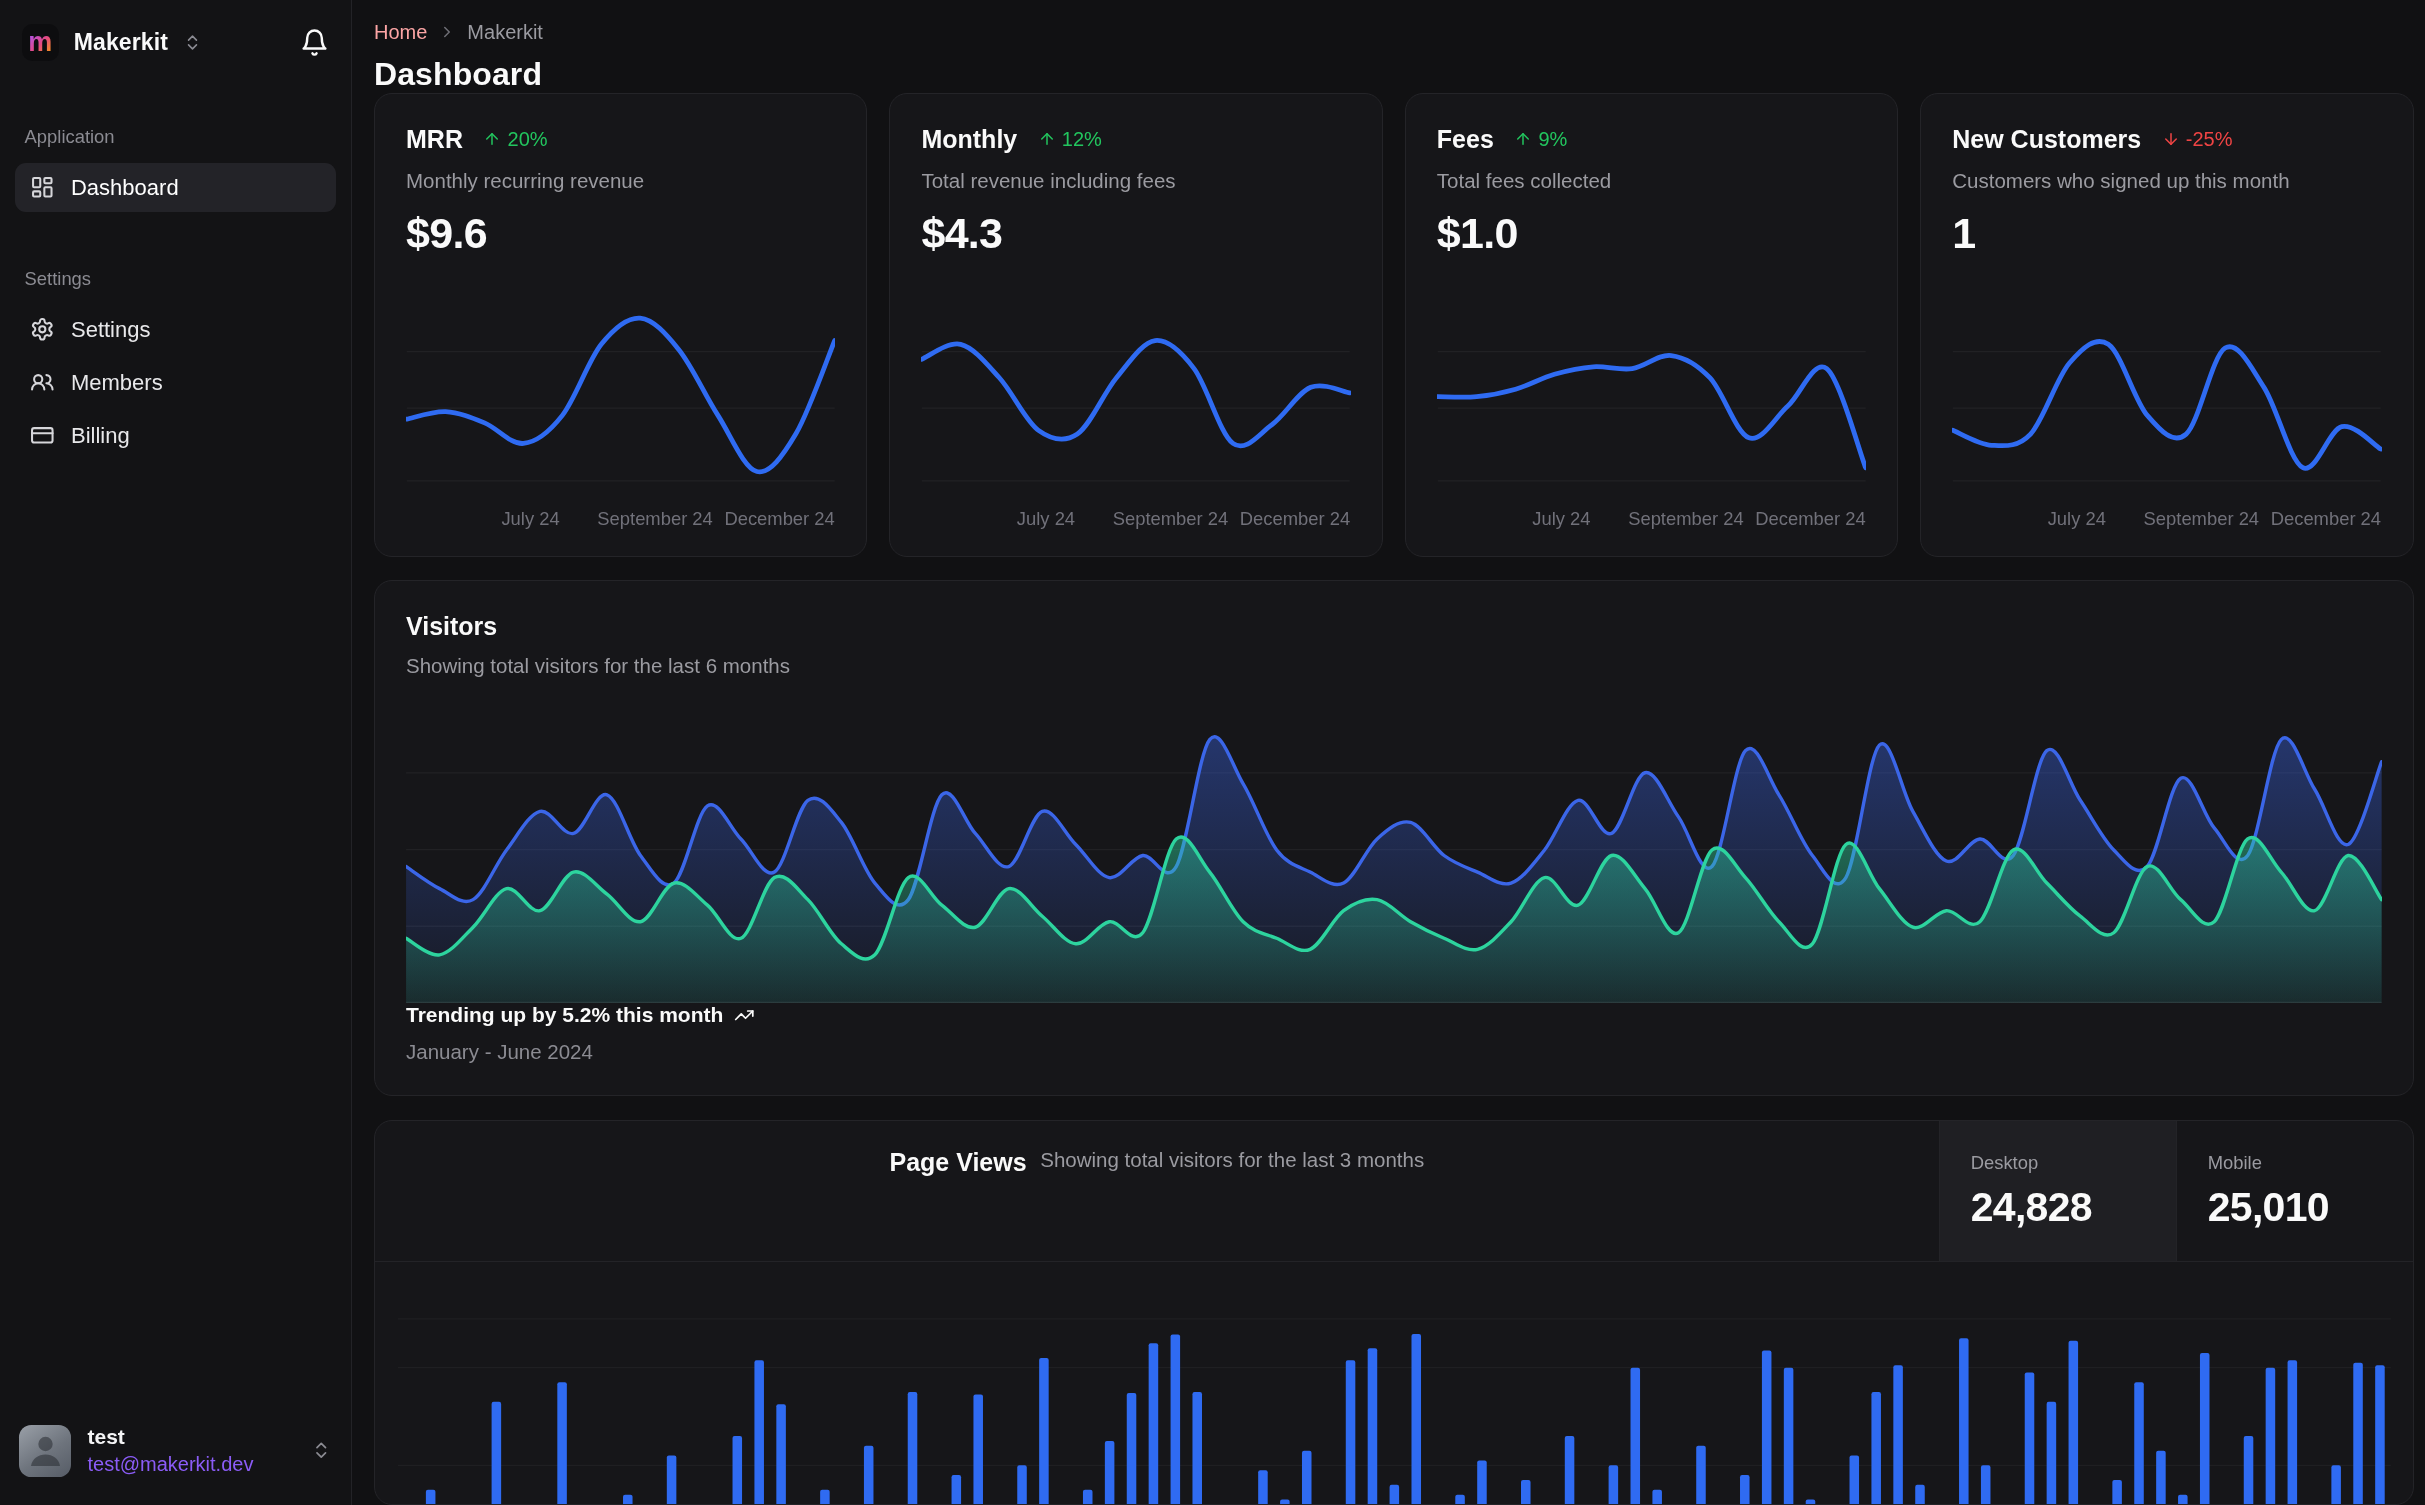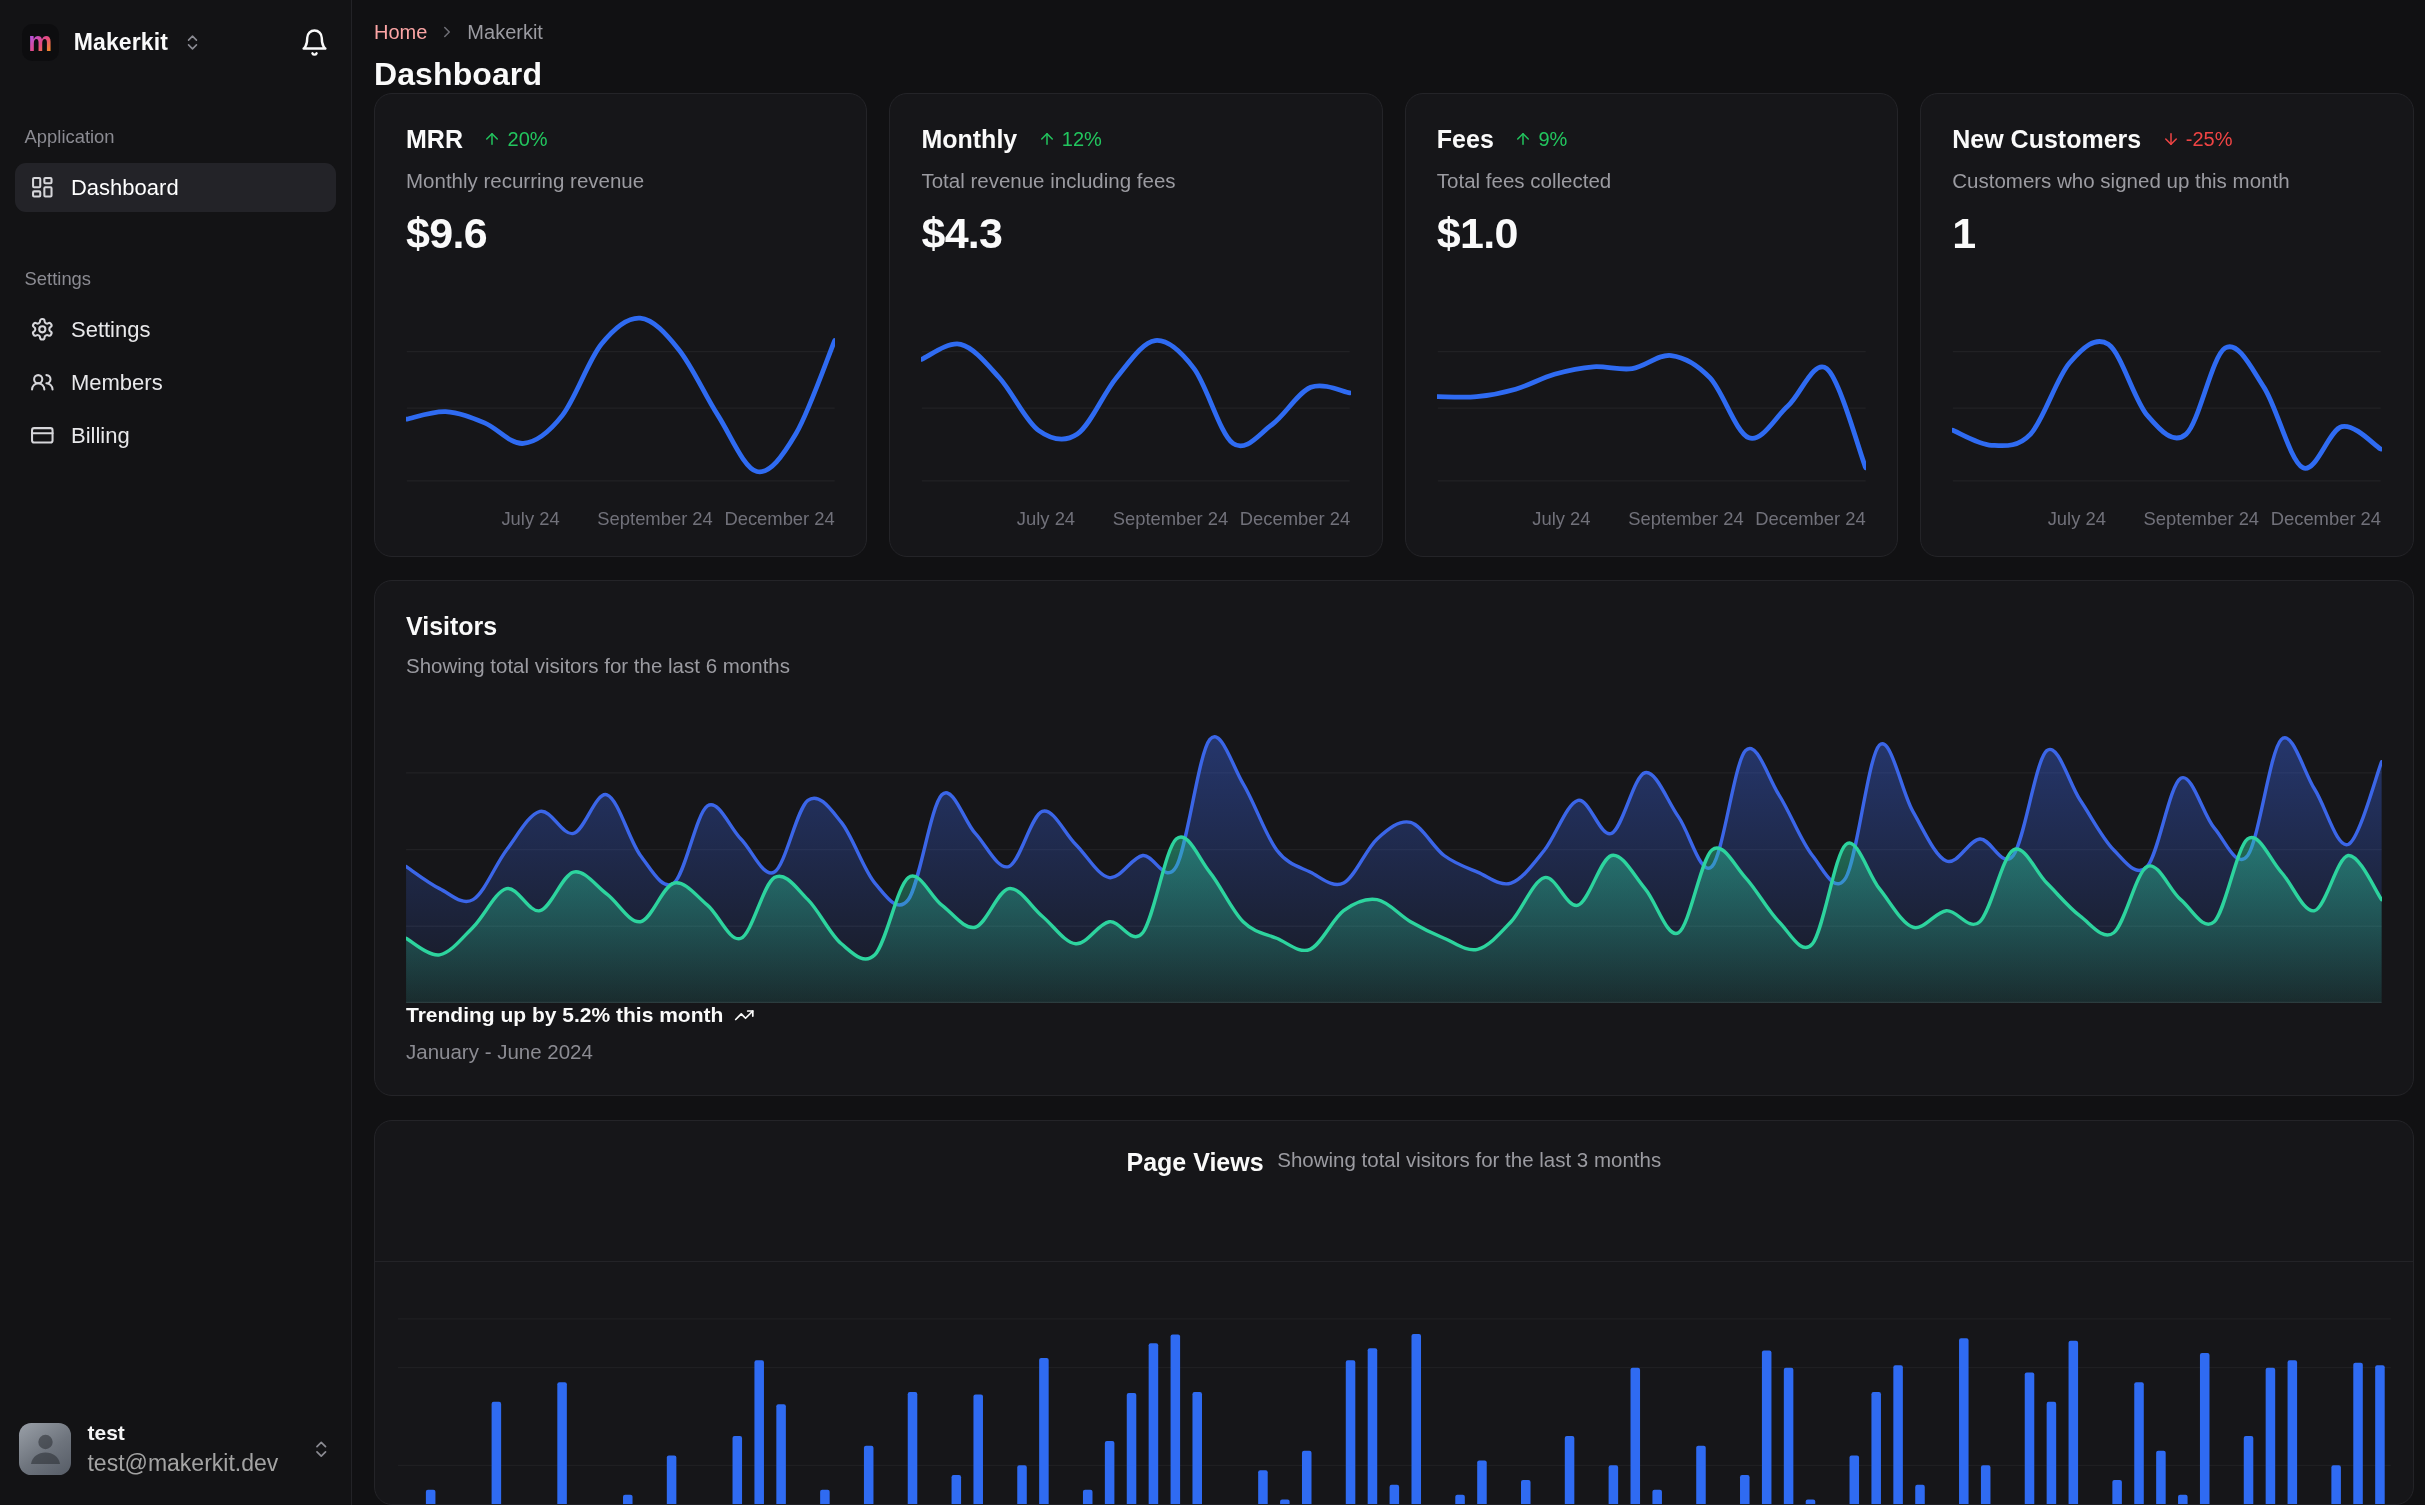--- a/index.html
+++ b/index.html
@@ -45,21 +45,21 @@
     margin-top:auto; display:flex; align-items:center; gap:16.4px;
     padding:5.5px 4.1px; cursor:pointer;
   }
   .avatar {
     width:52px; height:52px; border-radius:12.3px; overflow:hidden; flex:none;
     background:linear-gradient(145deg,#9aa0a8 0%,#6e747d 55%,#565c66 100%);
     display:grid; place-items:center; color:#d9dce0;
   }
   .user-meta { display:flex; flex-direction:column; gap:4.1px; }
   .user-name { font-size:21px; font-weight:700; color:#f4f4f5; }
-  .user-email { font-size:23px; color:#a3a3a3; }
+  .user-email { font-size:20px; color:#8b5cf6; }
   .user-caret { margin-left:auto; color:#8b8b92; }
 
   
   .main { flex:1; min-width:0; padding:20.5px 12.3px 0 22px; display:flex; flex-direction:column; }
   .breadcrumb { display:flex; align-items:center; gap:11px; font-size:20px; }
   .bc-home { color:#fca5a5; cursor:pointer; }
   .bc-sep { color:#6f6f76; }
   .bc-current { color:#9b9ba1; }
   .page-title { margin-top:12.3px; font-size:32px; font-weight:700; letter-spacing:0.1px; }
 
@@ -346,20 +346,30 @@
       </div>
       <div class="v-range">January - June 2024</div>
     </div>
   </section>
 
   <section class="card pageviews">
     <div class="pv-header">
       <div class="pv-head-left">
         <h2 class="pv-title">Page Views</h2>
         <p class="pv-sub">Showing total visitors for the last 3 months</p>
+      </div>
+      <div class="pv-stats">
+        <div class="stat active">
+          <span class="stat-label">Desktop</span>
+          <span class="stat-value">24,828</span>
+        </div>
+        <div class="stat">
+          <span class="stat-label">Mobile</span>
+          <span class="stat-value">25,010</span>
+        </div>
       </div>
     </div>
     <div class="pv-chart">
       <svg id="bars-chart" viewBox="0 0 2925 430">
           <line x1="0" x2="2925" y1="71.66666666666666" y2="71.66666666666666" stroke="rgba(255,255,255,0.04)" stroke-width="2"></line>
           <line x1="0" x2="2925" y1="143.33333333333334" y2="143.33333333333334" stroke="rgba(255,255,255,0.04)" stroke-width="2"></line>
           <line x1="0" x2="2925" y1="286.6666666666667" y2="286.6666666666667" stroke="rgba(255,255,255,0.04)" stroke-width="2"></line>
           <rect x="9.071428571428573" y="365.5" width="14" height="64.5" rx="3" fill="#2f6bf2"></rect>
           <rect x="41.21428571428572" y="322.5" width="14" height="107.5" rx="3" fill="#2f6bf2"></rect>
           <rect x="73.35714285714286" y="379.8333333333333" width="14" height="50.166666666666664" rx="3" fill="#2f6bf2"></rect>

